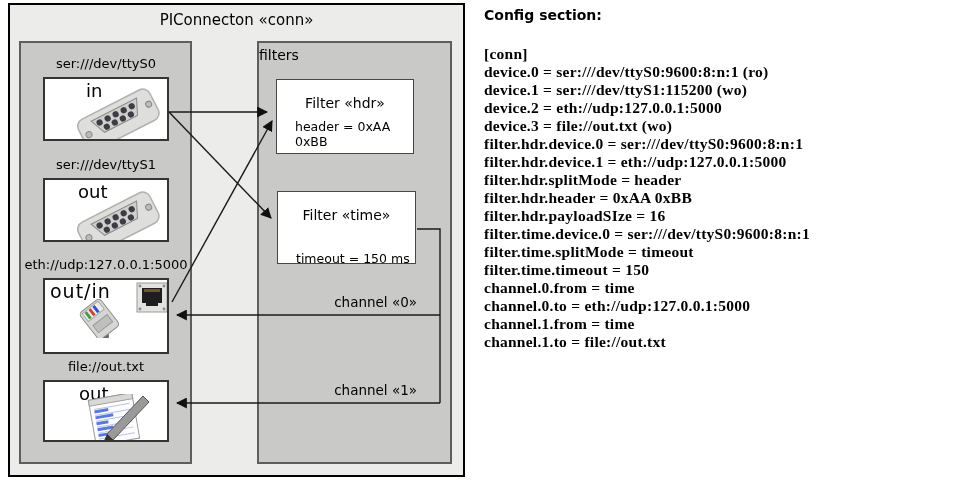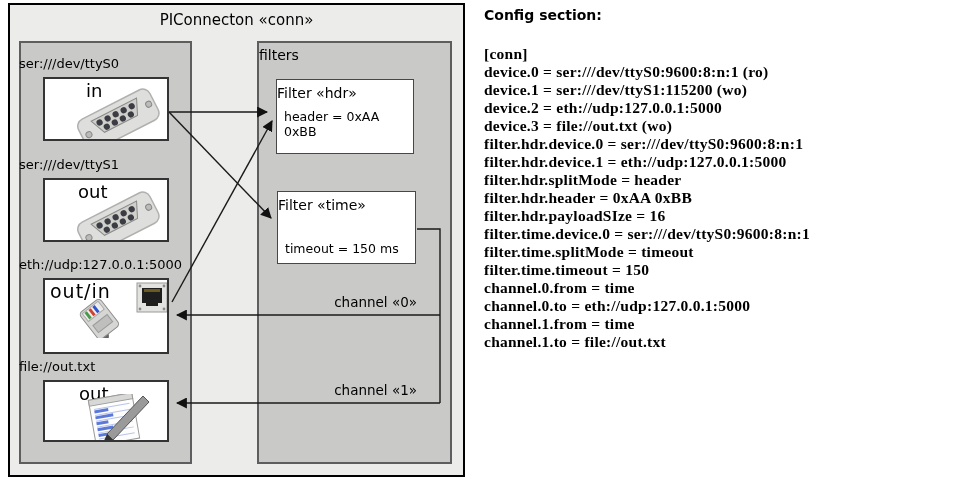--- a/index.html
+++ b/index.html
@@ -19,36 +19,36 @@
   .panel {
     position:absolute; box-sizing:border-box;
     background:#c9c9c8; border:2px solid #5e5e5e;
   }
   .devices-panel { left:9px;  top:36px; width:173px; height:423px; }
   .filters-panel { left:247px; top:36px; width:195px; height:423px; }
   .filters-title { position:absolute; top:4px; left:0; right:0; font-size:14px; }
 
   
   .dev-group { position:absolute; left:22px; width:126px; }
-  .dev-label { position:absolute; top:0; left:-24px; right:-24px; font-size:13px; white-space:nowrap; }
+  .dev-label { position:absolute; top:0; left:-24px; right:-24px; text-align:center; font-size:13px; white-space:nowrap; }
   .dev-box {
     position:absolute; top:21px; left:0; width:126px; box-sizing:border-box;
     background:#fff; border:2px solid #343434; overflow:hidden;
   }
   .dev-dir { position:absolute; font-size:18px; line-height:20px; }
   .dev-icon { position:absolute; }
 
   
   .filter-box {
     position:absolute; box-sizing:border-box;
     background:#fff; border:1.5px solid #474747;
   }
-  .filter-title { font-size:14px; margin-top:5px; }
+  .filter-title { text-align:center; font-size:14px; margin-top:15px; }
   .filter-attr  { font-size:12.5px; line-height:15px; margin-left:7px; }
-  .filter-attrs { margin-top:8px; }
+  .filter-attrs { margin-top:8px;padding-left:11px; }
   .channel-label { position:absolute; right:33px; font-size:13.5px; white-space:nowrap; }
 
   
   .overlay { position:absolute; left:0; top:0; width:964px; height:484px; pointer-events:none; }
 
   
   .config-heading {
     position:absolute; left:484px; top:7px;
     font-weight:bold; font-size:14px; line-height:16px;
   }

